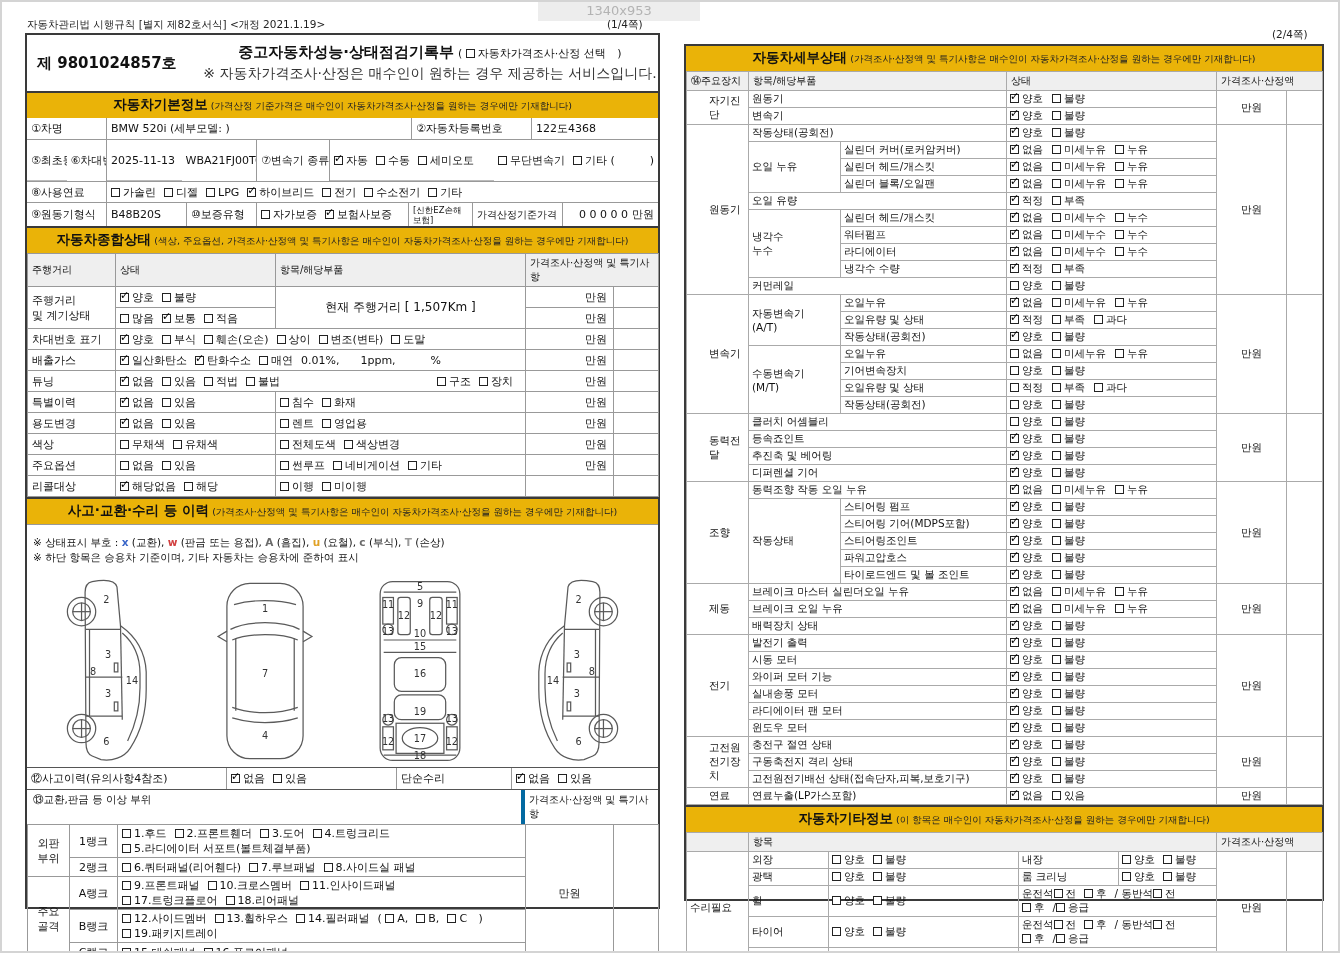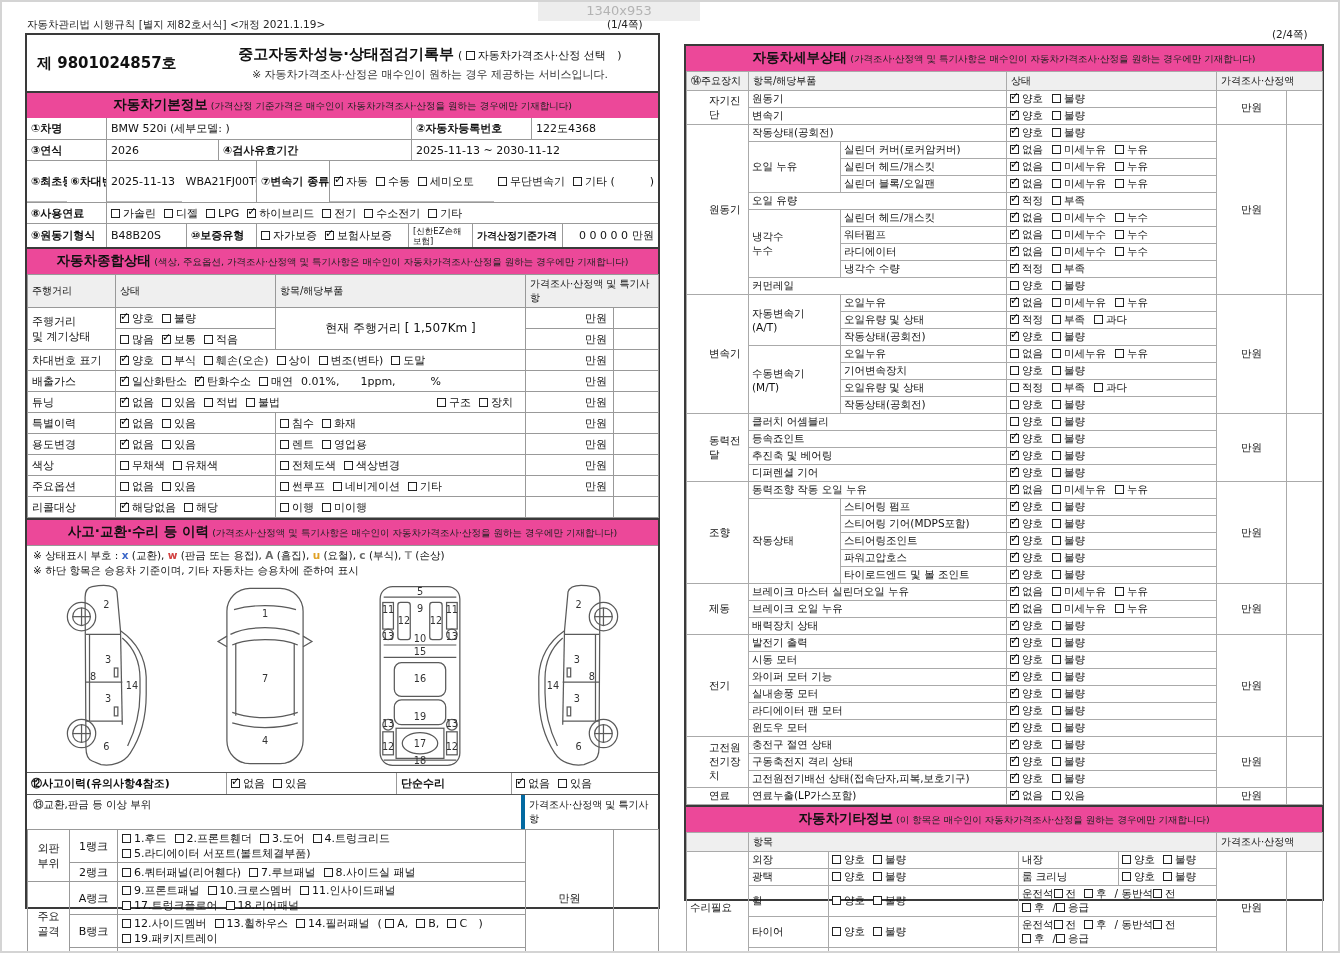--- a/index.html
+++ b/index.html
@@ -15,45 +15,45 @@
   
   .brow{display:flex;border-top:1px solid #999;align-items:stretch}
   .brow:first-child{border-top:none}
   .bc{border-right:1px solid #999;padding:2px 4px;font-size:11px;display:flex;align-items:center;overflow:hidden;white-space:nowrap}
   .bc:last-child{border-right:none}
   .bcol{display:flex;border-right:1px solid #999}
   .bcol:last-child{border-right:none}
   .bcol .bc{border-right:none;border-bottom:1px solid #bbb;flex:1}
   .bcol .bc:last-child{border-bottom:none}
   .flex1{flex:1}
-  .lab{font-weight:700;color:#111}
+  .lab{font-weight:400;color:#111}
   .titlebar{display:flex;height:56px;align-items:center}
   .docno{width:175px;padding-left:10px;font-size:15px;font-weight:700}
   .titlecenter{flex:1;text-align:center}
   .tline{font-size:15px;font-weight:700}
   .tline .tsel{font-weight:400;font-size:11px;margin-left:4px}
-  .tnote{font-size:11px;color:#333;margin-top:3px}
-  .sechdr{border-top:2px solid #3a3a3a;background:#ec4899;text-align:center;padding:3px 12px 4px;font-size:10px}
+  .tnote{font-size:14px;color:#333;margin-top:3px}
+  .sechdr{border-top:2px solid #3a3a3a;background:#eab308;text-align:center;padding:3px 12px 4px;font-size:10px}
   .sechdr .sh{font-weight:700;font-size:13.5px}
   .sechdr .sn{font-size:9.5px;color:#222}
   table{border-collapse:collapse;width:100%;table-layout:fixed}
   td{border:1px solid #999;font-size:11px;padding:1px 4px;overflow:hidden}
   tr.colh td{background:#efefef;font-size:10px;padding:2px 4px}
   .pre{white-space:pre-line}
   .ctr{text-align:center}
   .mw{text-align:right;padding-right:6px}
   
   .opt{margin-right:8px;white-space:nowrap;display:inline-block}
   .cb{display:inline-block;width:9px;height:9px;border:1px solid #222;margin-right:3px;vertical-align:-1px;position:relative;background:#fff}
   .cb.on:after{content:"\2713";position:absolute;left:-1px;top:-5px;font-size:11px;font-weight:700;color:#000}
   .ol{white-space:pre}
   .otx{white-space:pre}
   .otx.code{font-weight:700}
   
-  .accnotes{padding:2px 6px;font-size:10.5px;line-height:15px;border-top:1px solid #999}
+  .accnotes{padding:10px 6px;font-size:10.5px;line-height:15px;border-top:1px solid #999}
   
   .diagrams{display:flex;justify-content:space-around;align-items:center;height:192px;padding:2px 4px}
   .diagrams svg{height:186px;width:120px}
   .car path,.car rect,.car circle,.car line,.car ellipse{fill:none;stroke:#5a5a5a;stroke-width:1.4}
   .zn{font-size:11px;fill:#333;text-anchor:middle;font-family:"DejaVu Sans",sans-serif}
   .panelhdr{display:flex;border-top:1px solid #555}
   .panelhdr .ph1{flex:1;font-size:10.5px;padding:3px 6px;border-right:4px solid #0369a1}
   .panelhdr .ph2{width:133px;font-size:10px;padding:3px 4px}
   
   .dt td{font-size:10.5px;padding:1px 3px;border:1px solid #aaa;height:15px}
@@ -88,26 +88,20 @@
     <span class="sh">자동차기본정보</span> <span class="sn">(가격산정 기준가격은 매수인이 자동차가격조사·산정을 원하는 경우에만 기재합니다)</span>
   </div>
 
   <div class="brow" style="height:21px;border-top:none">
     <div class="bc lab" style="width:80px">①차명</div>
     <div class="bc" style="width:305px">BMW 520i (세부모델: )</div>
     <div class="bc lab" style="width:120px">②자동차등록번호</div>
     <div class="bc flex1">122도4368</div>
   </div>
 
-  <div class="brow" style="height:21px">
-    <div class="bc lab" style="width:80px">③연식</div>
-    <div class="bc" style="width:112px">2026</div>
-    <div class="bc lab" style="width:193px">④검사유효기간</div>
-    <div class="bc flex1">2025-11-13 ~ 2030-11-12</div>
-  </div>
 
   <div class="brow" style="height:42px">
     <div class="bcol" style="width:80px">
       <div class="bc lab">⑤최초등록일</div>
       <div class="bc lab">⑥차대번호</div>
     </div>
     <div class="bcol" style="width:150px">
       <div class="bc">2025-11-13</div>
       <div class="bc">WBA21FJ00TCW10892</div>
     </div>

